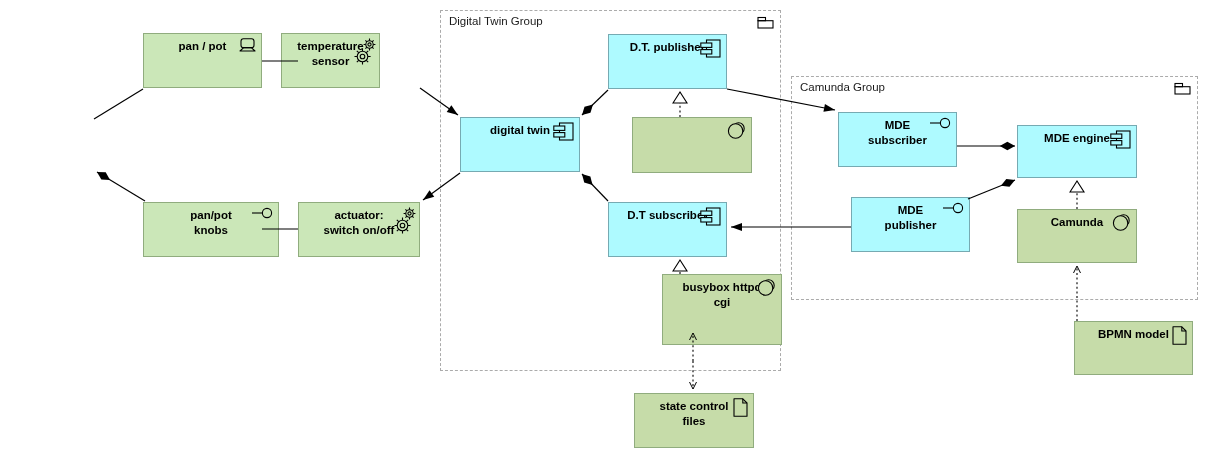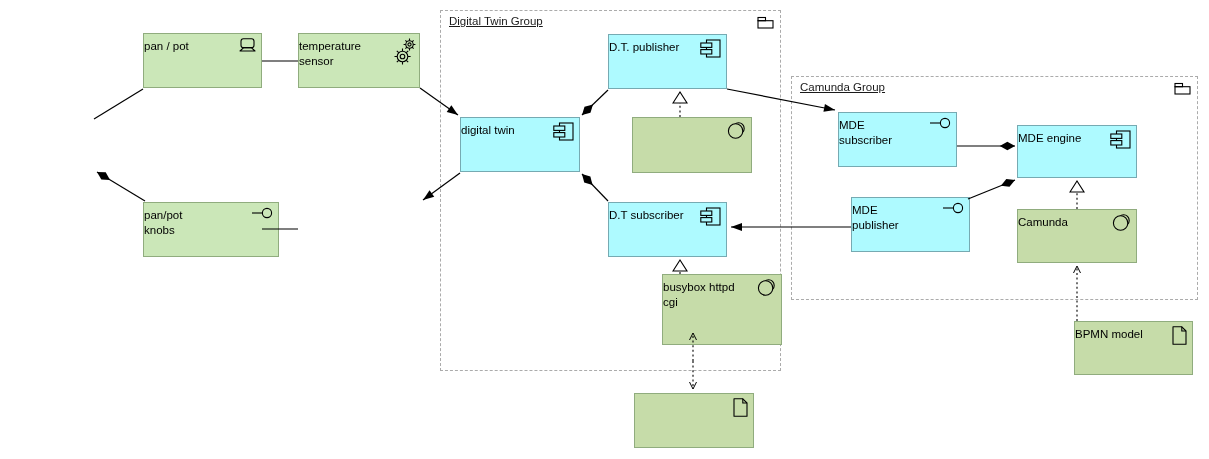--- a/index.html
+++ b/index.html
@@ -7,41 +7,43 @@
   #canvas{position:relative;width:1209px;height:459px;background:#ffffff;overflow:hidden;}
 
   .group{
     position:absolute;
     border:1px dashed var(--group-border);
     background:transparent;
     z-index:1;
   }
   .group-label{
     position:absolute;left:8px;top:4px;
-    font-size:11.5px;color:#1a1a1a;white-space:nowrap;text-decoration:underline;
+    font-size:11.5px;color:#1a1a1a;white-space:nowrap;
   }
   .group-icon{position:absolute;right:6px;top:4px;width:17px;height:13px;}
 
   .node{
     position:absolute;
     border:1px solid;
     box-sizing:border-box;
     z-index:2;
   }
   .node.green{background:var(--green-fill);border-color:var(--green-border);--box-fill:var(--green-fill);}
   .node.green-dark{background:var(--green-dark-fill);border-color:var(--green-border);--box-fill:var(--green-dark-fill);}
   .node.cyan{background:var(--cyan-fill);border-color:var(--cyan-border);--box-fill:var(--cyan-fill);}
 
   .node .label{
     display:block;
     margin:5px auto 0 auto;
+    text-align:center;
     font-size:11.5px;
     line-height:15px;
     color:#000;
     white-space:pre-line;
+    font-weight:bold;
   }
   .node .icon{position:absolute;top:4px;right:5px;line-height:0;}
   .node .icon.gears-icon{top:3px;right:2px;}
   .node .icon svg{display:block;}
 
   #edges{position:absolute;left:0;top:0;z-index:3;pointer-events:none;}
   #edges line{stroke:var(--line-color);stroke-width:1.2;}
   #edges line.dotted{stroke-dasharray:2 2.6;stroke-width:1.1;}
 </style>
 </head>
@@ -121,21 +123,21 @@
   <div class="node green" style="left:143px;top:33px;width:119px;height:55px">
     <span class="label">pan / pot</span>
     <span class="icon">
         <svg width="17" height="14" viewBox="0 0 17 14">
        <rect x="2" y="0.8" width="13" height="8.8" rx="2.4" fill="none" stroke="#000" stroke-width="1.1"></rect>
        <path d="M1,13 L16,13 L12.3,9.6 L4.7,9.6 Z" fill="none" stroke="#000" stroke-width="1.1" stroke-linejoin="round"></path>
      </svg>
       </span>
   </div>
 
-  <div class="node green" style="left:298px;top:33px;width:122px;height:55px">
+  <div class="node green" style="left:281px;top:33px;width:99px;height:55px">
     <span class="label">temperature
 sensor</span>
     <span class="icon gears-icon">
         <svg width="23" height="29" viewBox="0 0 23 29">
        <circle cx="8.5" cy="19.5" r="5.3" fill="none" stroke="#000" stroke-width="1.1"></circle>
           <circle cx="8.5" cy="19.5" r="2.3" fill="none" stroke="#000" stroke-width="1.1"></circle>
        <path d="M14,19.5 L16.6,19.5 M12.3,15.7 L14.2,13.8 M8.5,14.1 L8.5,11.5 M4.7,15.7 L2.8,13.8 M3.1,19.5 L0.5,19.5 M4.7,23.3 L2.8,25.2 M8.5,24.9 L8.5,27.5 M12.3,23.3 L14.2,25.2" fill="none" stroke="#000" stroke-width="1.1"></path>
        <circle cx="15.5" cy="7.5" r="3.7" fill="none" stroke="#000" stroke-width="1.1"></circle>
           <circle cx="15.5" cy="7.5" r="1.6" fill="none" stroke="#000" stroke-width="1.1"></circle>
        <path d="M19.3,7.5 L21.4,7.5 M18.1,4.9 L19.6,3.4 M15.5,3.7 L15.5,1.6 M12.9,4.9 L11.4,3.4 M11.7,7.5 L9.6,7.5 M12.9,10.1 L11.4,11.6 M15.5,11.3 L15.5,13.4 M18.1,10.1 L19.6,11.6" fill="none" stroke="#000" stroke-width="1.1"></path>
@@ -147,20 +149,34 @@
     <span class="label">pan/pot
 knobs</span>
     <span class="icon">
         <svg width="21" height="12" viewBox="0 0 21 12">
        <line x1="0" y1="6" x2="10" y2="6" stroke="#000" stroke-width="1.1"></line>
        <circle cx="15" cy="6" r="4.6" fill="none" stroke="#000" stroke-width="1.1"></circle>
      </svg>
       </span>
   </div>
 
+  <div class="node green" style="left:298px;top:202px;width:122px;height:55px">
+    <span class="label">actuator:
+switch on/off</span>
+    <span class="icon gears-icon">
+        <svg width="23" height="29" viewBox="0 0 23 29">
+       <circle cx="8.5" cy="19.5" r="5.3" fill="none" stroke="#000" stroke-width="1.1"></circle>
+          <circle cx="8.5" cy="19.5" r="2.3" fill="none" stroke="#000" stroke-width="1.1"></circle>
+       <path d="M14,19.5 L16.6,19.5 M12.3,15.7 L14.2,13.8 M8.5,14.1 L8.5,11.5 M4.7,15.7 L2.8,13.8 M3.1,19.5 L0.5,19.5 M4.7,23.3 L2.8,25.2 M8.5,24.9 L8.5,27.5 M12.3,23.3 L14.2,25.2" fill="none" stroke="#000" stroke-width="1.1"></path>
+       <circle cx="15.5" cy="7.5" r="3.7" fill="none" stroke="#000" stroke-width="1.1"></circle>
+          <circle cx="15.5" cy="7.5" r="1.6" fill="none" stroke="#000" stroke-width="1.1"></circle>
+       <path d="M19.3,7.5 L21.4,7.5 M18.1,4.9 L19.6,3.4 M15.5,3.7 L15.5,1.6 M12.9,4.9 L11.4,3.4 M11.7,7.5 L9.6,7.5 M12.9,10.1 L11.4,11.6 M15.5,11.3 L15.5,13.4 M18.1,10.1 L19.6,11.6" fill="none" stroke="#000" stroke-width="1.1"></path>
+     </svg>
+      </span>
+  </div>
 
   <div class="node cyan" style="left:460px;top:117px;width:120px;height:55px">
     <span class="label">digital twin</span>
     <span class="icon">
         <svg width="21" height="19" viewBox="0 0 21 19">
        <rect x="6.5" y="1" width="13.5" height="17" fill="none" stroke="#000" stroke-width="1.1"></rect>
        <rect x="0.8" y="4" width="11" height="4.4" fill="var(--box-fill)" stroke="#000" stroke-width="1.1"></rect>
        <rect x="0.8" y="10.6" width="11" height="4.4" fill="var(--box-fill)" stroke="#000" stroke-width="1.1"></rect>
      </svg>
       </span>
@@ -202,20 +218,22 @@
 cgi</span>
     <span class="icon">
         <svg width="20" height="17" viewBox="0 0 20 17">
        <circle cx="12.6" cy="6.4" r="5.6" fill="none" stroke="#000" stroke-width="1.1"></circle>
        <circle cx="9.6" cy="9" r="7.2" fill="var(--box-fill)" stroke="#000" stroke-width="1.1"></circle>
      </svg>
       </span>
   </div>
 
   <div class="node green-dark" style="left:634px;top:393px;width:120px;height:55px">
+    <span class="label">state control
+files</span>
     <span class="icon">
         <svg width="15" height="19" viewBox="0 0 15 19">
        <path d="M1,0.8 H9.8 L14,5 V18.2 H1 Z" fill="none" stroke="#000" stroke-width="1.1" stroke-linejoin="round"></path>
        <path d="M9.8,0.8 V5 H14" fill="none" stroke="#000" stroke-width="1.1"></path>
      </svg>
       </span>
   </div>
 
   <div class="node cyan" style="left:838px;top:112px;width:119px;height:55px">
     <span class="label">MDE

